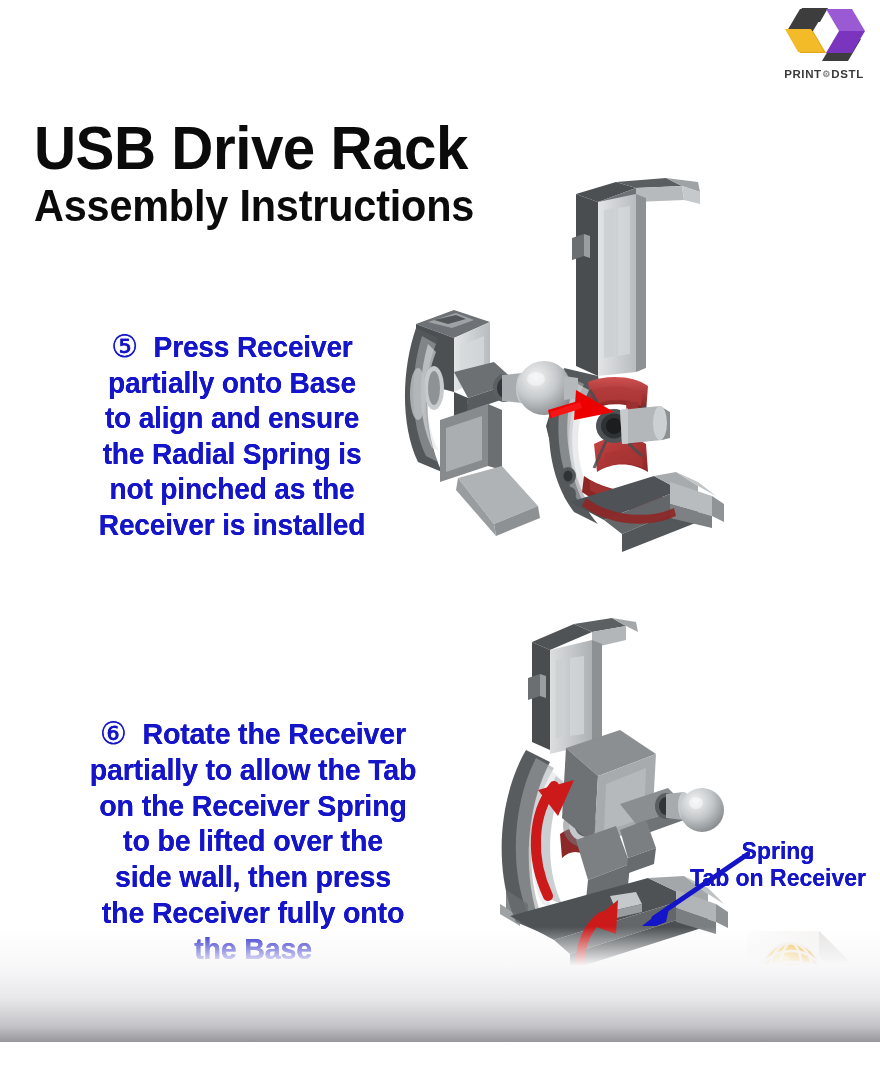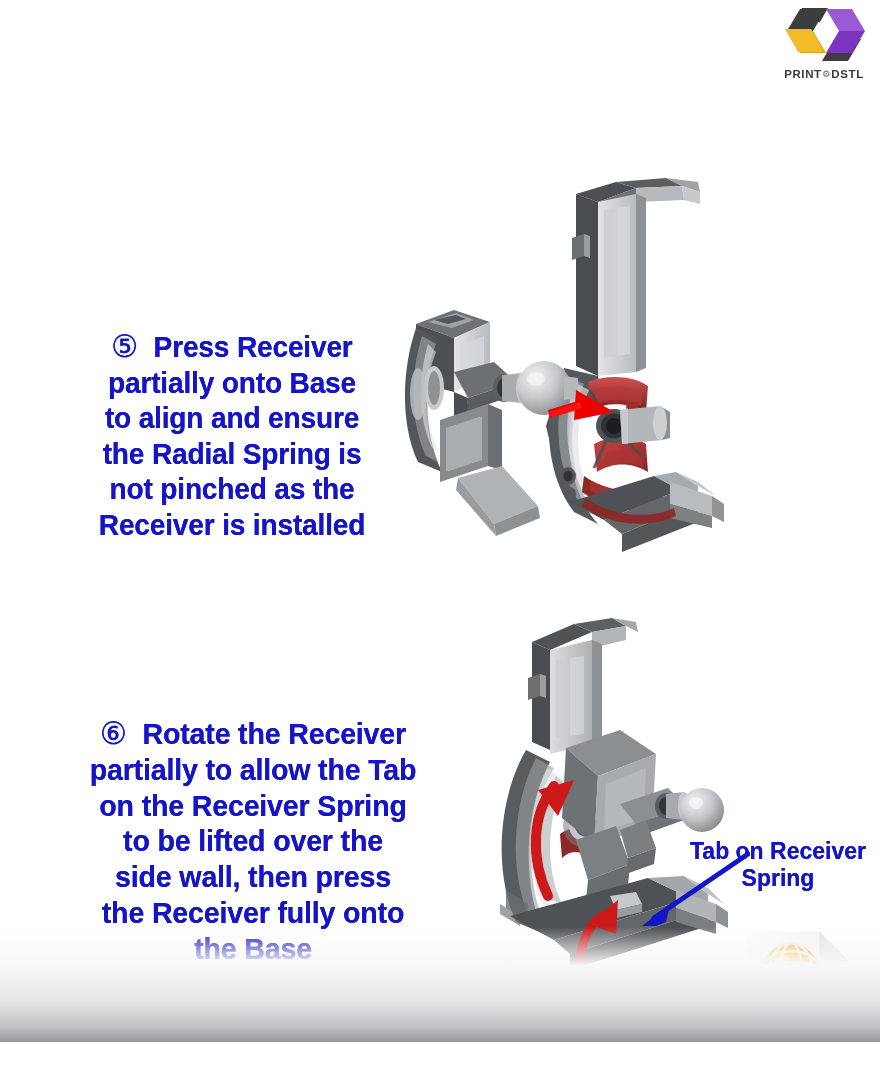--- a/index.html
+++ b/index.html
@@ -197,20 +197,24 @@
       <polygon points="5,25 31,25 44,48 18,48" fill="#f2bb27"></polygon>
 
       <polygon points="18,48 44,48 57,35 31,35" fill="#f5c942" opacity="0"></polygon>
       <polygon points="31,34 57,34 44,56 18,56" fill="#f5c942" opacity="0"></polygon>
 
       <polygon points="44,25 52,25 46,35 38,35" fill="#ffffff"></polygon>
     </svg>
     <div id="logo-text"><span>PRINT</span><span class="sep">⚙</span><span>DSTL</span></div>
   </div>
 
+  <div id="title-block">
+    <div id="title-main">USB Drive Rack</div>
+    <div id="title-sub">Assembly Instructions</div>
+  </div>
 
   <div id="step5-text" class="step-text">
     <span class="step-line"><span class="circled-num">⑤</span>&nbsp; <span>Press Receiver</span></span>
     <span class="step-line">partially onto Base</span>
     <span class="step-line">to align and ensure</span>
     <span class="step-line">the Radial Spring is</span>
     <span class="step-line">not pinched as the</span>
     <span class="step-line">Receiver is installed</span>
   </div>
 
@@ -475,22 +479,22 @@
       <polygon points="118,320 148,296 146,330" fill="#cc1a1a"></polygon>
     </g>
 
     <g>
       <line x1="278" y1="250" x2="184" y2="314" stroke="#1414c8" stroke-width="5" stroke-linecap="round"></line>
       <polygon points="172,322 200,300 196,318 186,322" fill="#1414c8"></polygon>
     </g>
   </svg>
 
   <div id="tab-callout">
+    <span class="step-line">Spring</span>
     <span class="step-line">Tab on Receiver</span>
-    <span class="step-line">Spring</span>
   </div>
 
   <div id="stl-badge">
     <svg viewBox="0 0 128 132" width="128" height="132">
       <defs>
         <linearGradient id="pg" x1="0" y1="0" x2="1" y2="1">
           <stop offset="0%" stop-color="#fdfdfd"></stop>
           <stop offset="60%" stop-color="#f2f0ee"></stop>
           <stop offset="100%" stop-color="#e3e0dd"></stop>
         </linearGradient>

